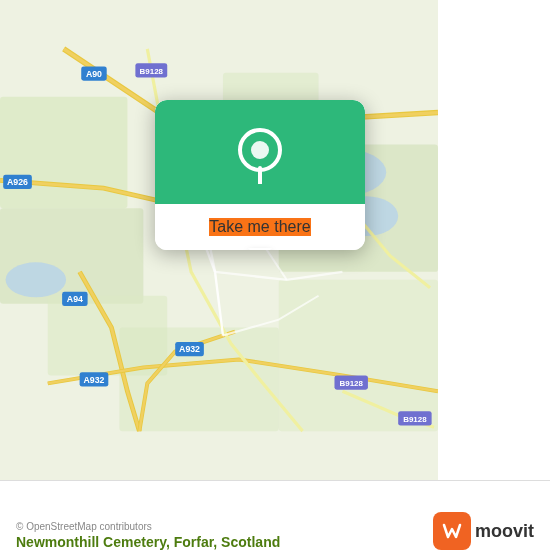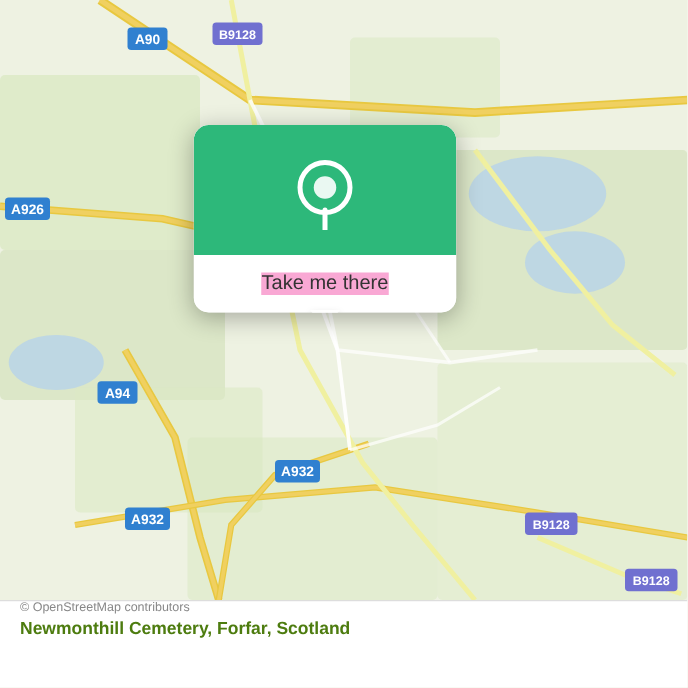--- a/index.html
+++ b/index.html
@@ -5,21 +5,21 @@
     * { margin: 0; padding: 0; box-sizing: border-box; }
     body {
       width: 550px;
       height: 550px;
       overflow: hidden;
       font-family: Arial, sans-serif;
       position: relative;
     }
 
     #map-container {
-      width: 550px;
+      width: 438px;
       height: 480px;
       background-color: #e8f0d8;
       position: relative;
       overflow: hidden;
     }
 
     
     .map-bg {
       position: absolute;
       inset: 0;
@@ -66,21 +66,21 @@
 
     .popup-button-area {
       width: 100%;
       background: white;
       padding: 14px 16px;
       display: flex;
       justify-content: center;
     }
 
     .take-me-there-btn {
-      background: #f9a8d4;
+      background: #f97316;
       border: none;
       font-size: 16px;
       font-weight: 500;
       color: #333;
       cursor: pointer;
       text-align: right;
     }
 
     
     .popup-tail {
@@ -96,21 +96,21 @@
       filter: drop-shadow(0 3px 3px rgba(0,0,0,0.2));
     }
 
     
     #bottom-bar {
       width: 550px;
       height: 70px;
       background: white;
       border-top: 1px solid #ddd;
       display: flex;
-      align-items: flex-start;
+      align-items: flex-end;
       justify-content: space-between;
       padding: 0 16px;
     }
 
     .bottom-left {
       display: flex;
       flex-direction: column;
       gap: 2px;
     }
 
@@ -238,13 +238,21 @@
     </div>
     <div class="popup-tail"></div>
   </div>
 </div>
 
 <div id="bottom-bar">
   <div class="bottom-left">
     <span class="osm-credit">© OpenStreetMap contributors</span>
     <span class="location-title">Newmonthill Cemetery, Forfar, Scotland</span>
   </div>
+  <div class="moovit-logo">
+    <div class="moovit-icon">
+      <svg width="24" height="24" viewBox="0 0 24 24" xmlns="http://www.w3.org/2000/svg">
+        <path d="M4 6 L8 18 L12 10 L16 18 L20 6" stroke="white" stroke-width="2.5" fill="none" stroke-linecap="round" stroke-linejoin="round"></path>
+      </svg>
+    </div>
+    <span class="moovit-text">moovit</span>
+  </div>
 </div>
 
 </body></html>

